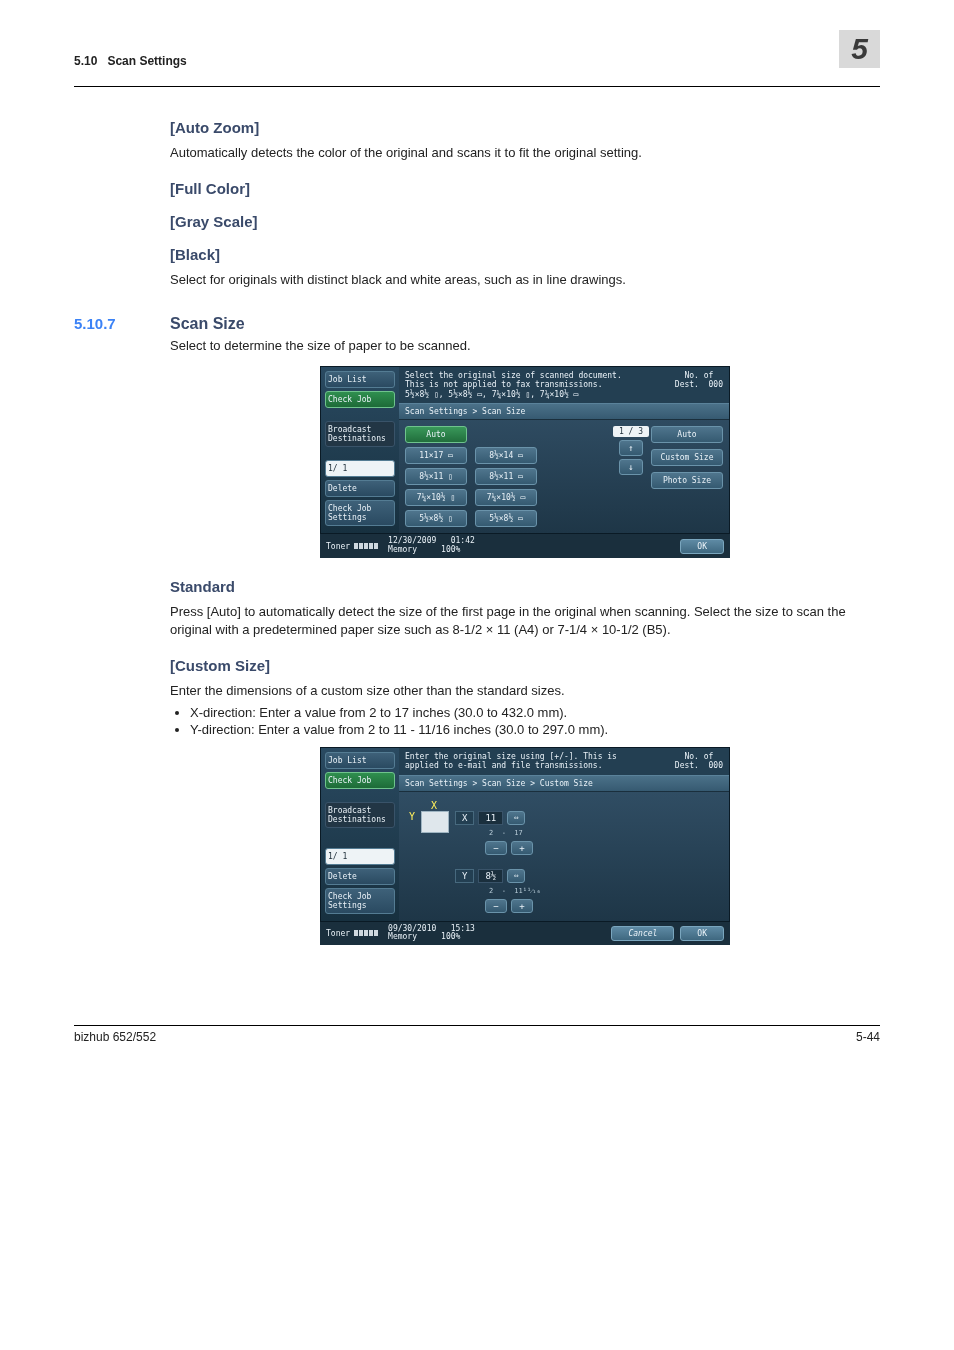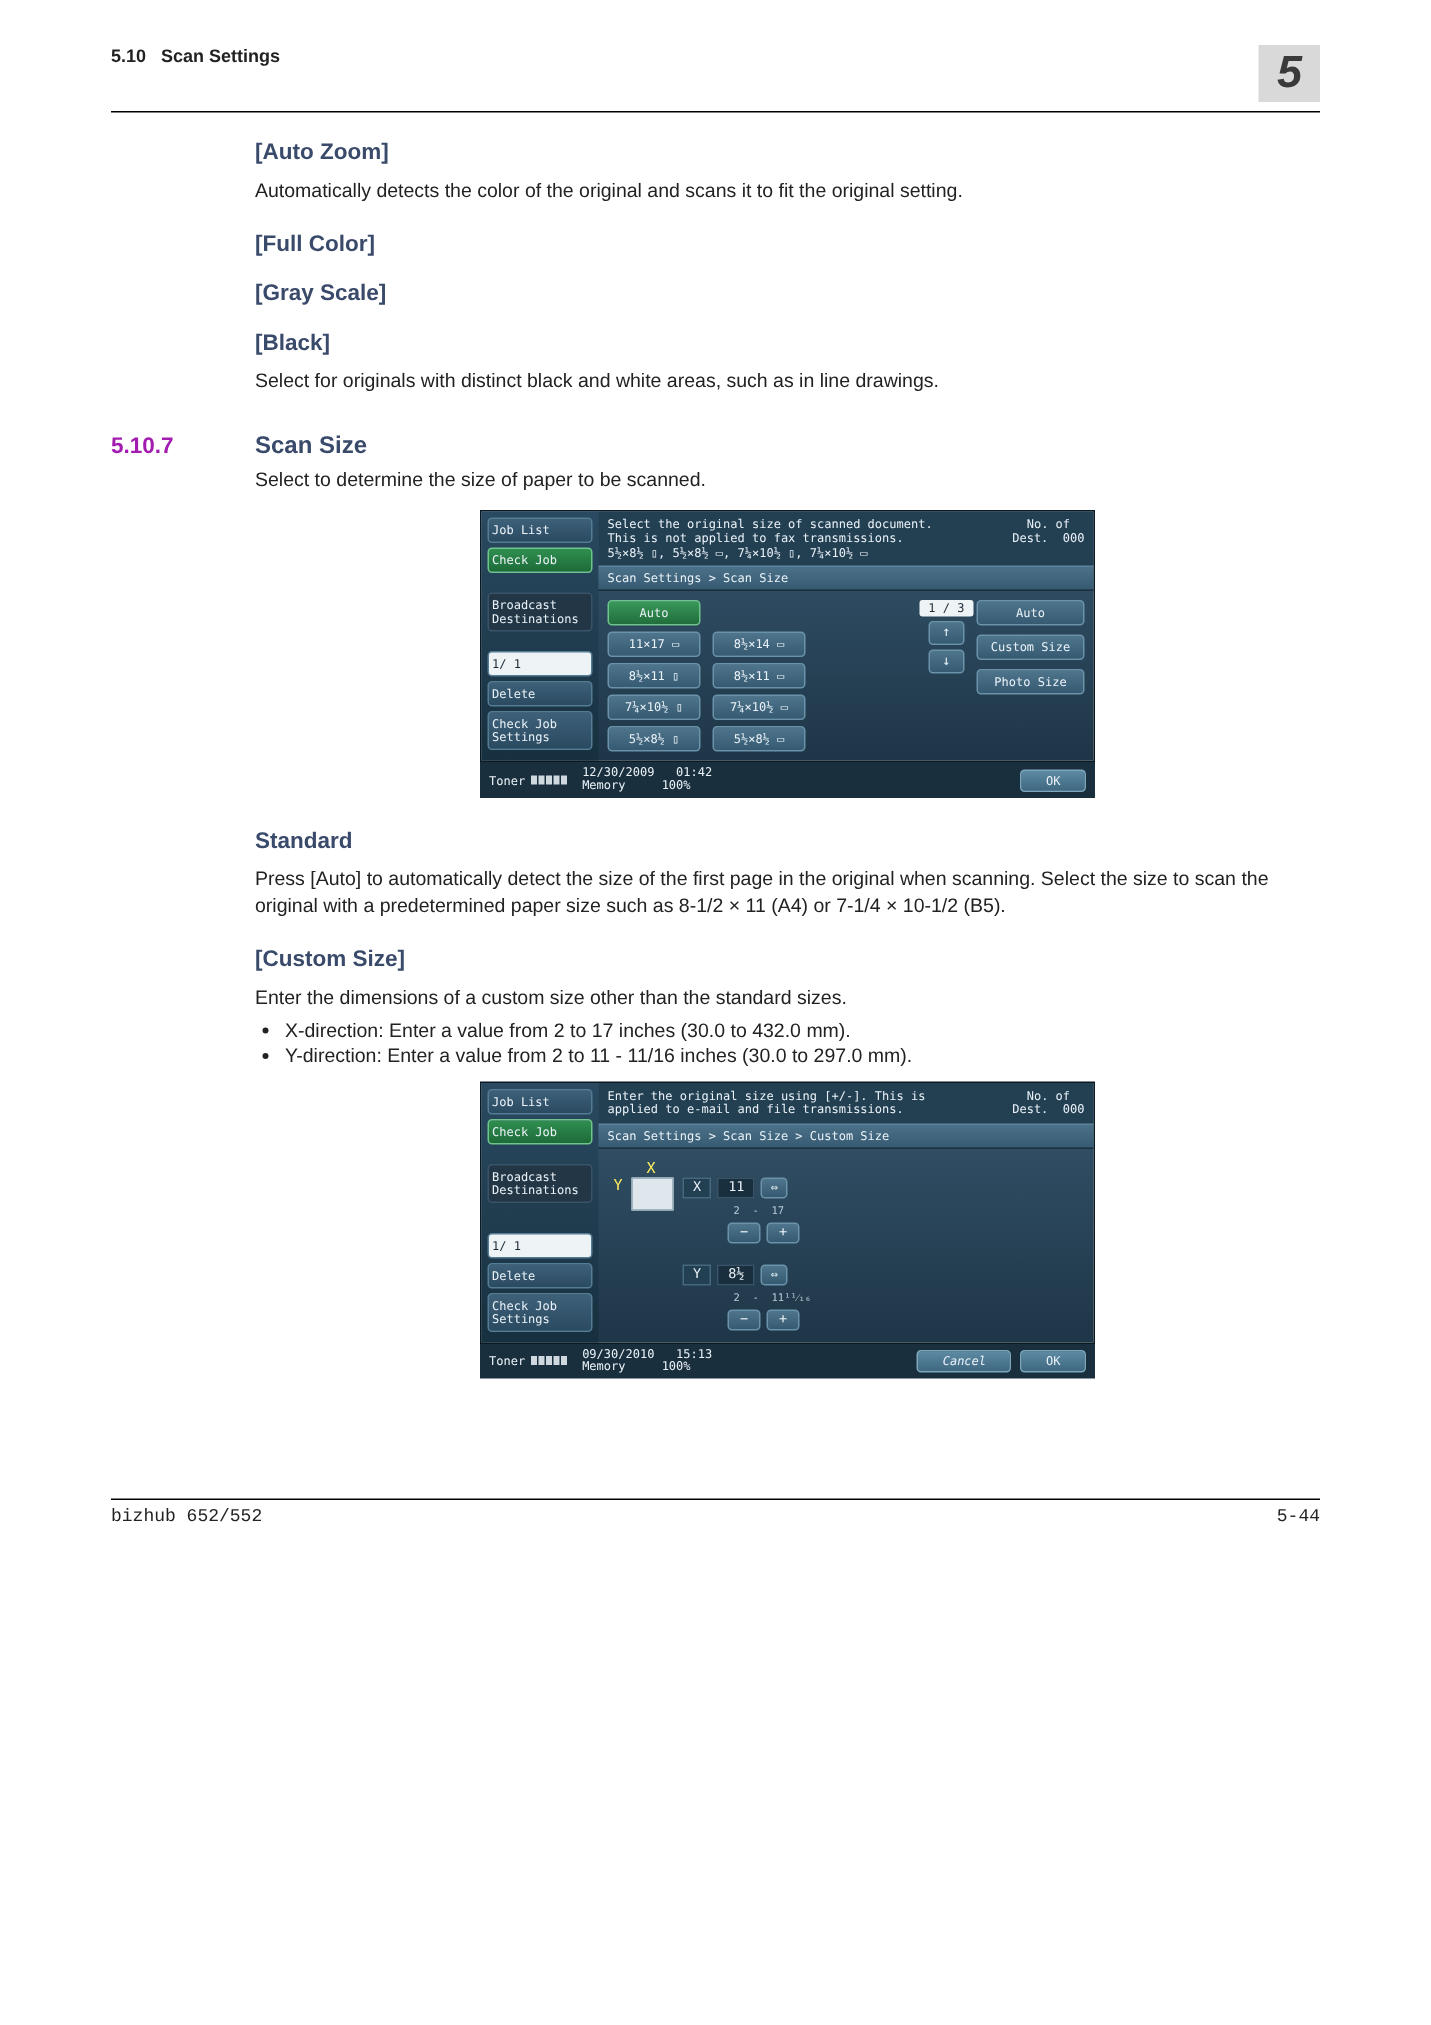--- a/index.html
+++ b/index.html
@@ -1,29 +1,29 @@
 <!DOCTYPE html>
 <html><head>
 <meta charset="utf-8">
 <style>
   * { box-sizing: border-box; }
   body { margin: 0; font-family: Arial, Helvetica, sans-serif; font-size: 13px; color: #222; width: 954px; background: #fff; }
   .page { padding: 30px 74px 40px 74px; position: relative; }
-  .header-row { display: flex; align-items: flex-start; border-bottom: 1px solid #000; padding-bottom: 6px; margin-bottom: 18px; }
+  .header-row { display: flex; align-items: flex-end; border-bottom: 1px solid #000; padding-bottom: 18px; margin-bottom: 32px; }
   .hdr-left { font-weight: bold; font-size: 12px; }
   .hdr-num { background: #d9d9d9; padding: 2px 12px; font-size: 30px; font-weight: bold; font-style: italic; color: #3a3a3a; margin-left: auto; }
   .content { margin-left: 96px; }
   .sec-title { font-weight: bold; font-size: 15px; color: #3a4a6a; margin: 16px 0 8px 0; }
   .sec-p { margin: 4px 0 18px 0; line-height: 1.4; }
   .num-head-row { display: flex; align-items: baseline; margin-top: 26px; }
-  .num-head-num { font-weight: bold; font-size: 15px; color: #a21caf; width: 96px; }
+  .num-head-num { font-weight: bold; font-size: 15px; color: #3b82f6; width: 96px; }
   .num-head-tit { font-weight: bold; font-size: 16px; color: #3a4a6a; }
   ul.bul { margin: 4px 0 10px 0; padding-left: 20px; }
   ul.bul li { margin: 2px 0; }
-  .footer-row { display: flex; border-top: 1px solid #000; margin-top: 80px; padding-top: 4px; font-size: 12px; font-family: Liberation Mono, monospace; }
+  .footer-row { display: flex; border-top: 1px solid #000; margin-top: 80px; padding-top: 4px; font-size: 12px; }
   .footer-row .pg { margin-left: auto; }
 
   
   .panel-wrap { width: 410px; margin: 10px auto 20px auto; font-family: "Lucida Console", Monaco, monospace; font-size: 9px; color: #eaf2f8; }
   .panel-body { background: linear-gradient(#36556d,#1e3647); border: 1px solid #0a1a25; display: flex; }
   .panel-left { width: 78px; padding: 4px; background: linear-gradient(#2a4a61,#17303f); display: flex; flex-direction: column; }
   .lbtn { background: linear-gradient(#3e6179,#2a4a61); border: 1px solid #547c93; border-radius: 3px; padding: 3px 2px; margin-bottom: 3px; font-size: 8px; }
   .lbtn.sel { background: linear-gradient(#2f8f4f,#1d6b38); border-color: #6fc38d; }
   .lbtn.dark { background: #223645; border-color: #395369; }
   .panel-right { flex: 1; display: flex; flex-direction: column; }

